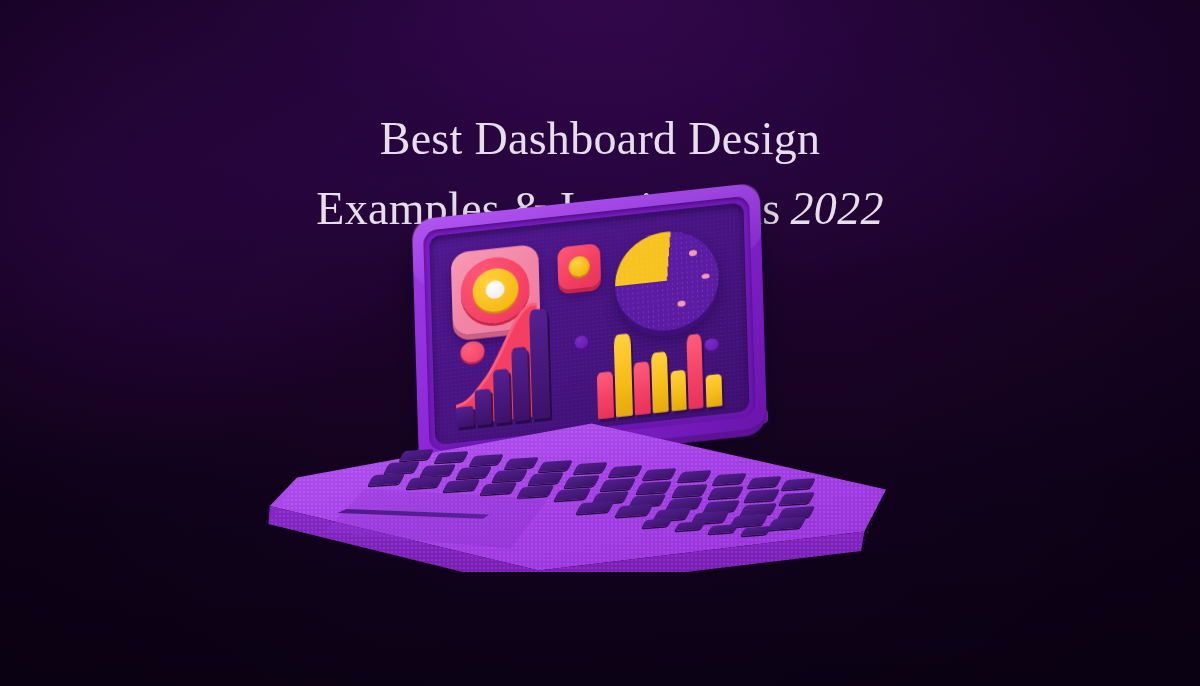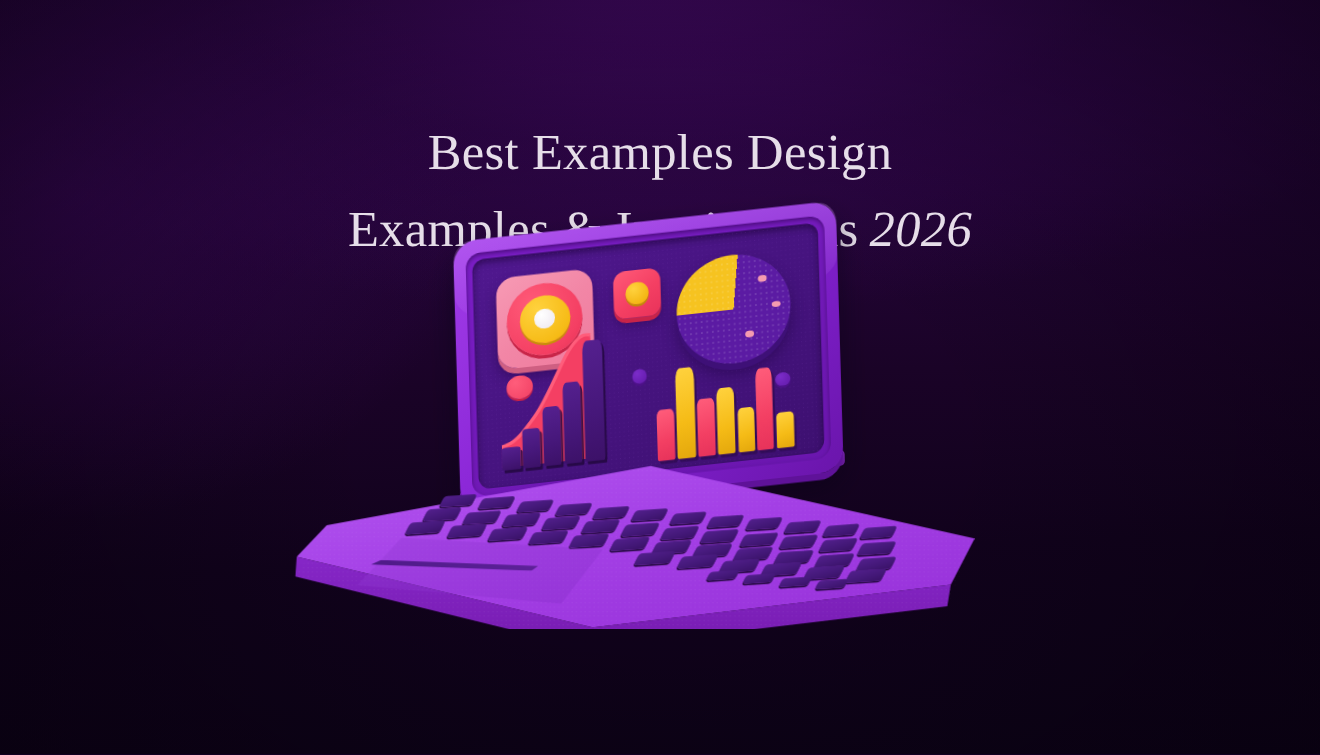--- a/index.html
+++ b/index.html
@@ -261,23 +261,23 @@
 <body>
 
 <div id="stage">
 
   <div class="bg-base"></div>
   <div class="bg-glow-top"></div>
   <div class="bg-glow-left"></div>
   <div class="bg-vig"></div>
 
   <div class="title-wrap">
-    <div class="title-line">Best Examples Design</div>
+    <div class="title-line">Best Dashboard Design</div>
     <div class="title-line">
-      <span>Examples &amp; Inspirations</span><span class="year">2026</span>
+      <span>Examples &amp; Inspirations</span><span class="year">2022</span>
     </div>
   </div>
 
   <div id="laptop">
 
     <div class="hinge"></div>
 
     <div class="lid">
       <div class="lid-shell"></div>
       <div class="lid-rim"></div>

